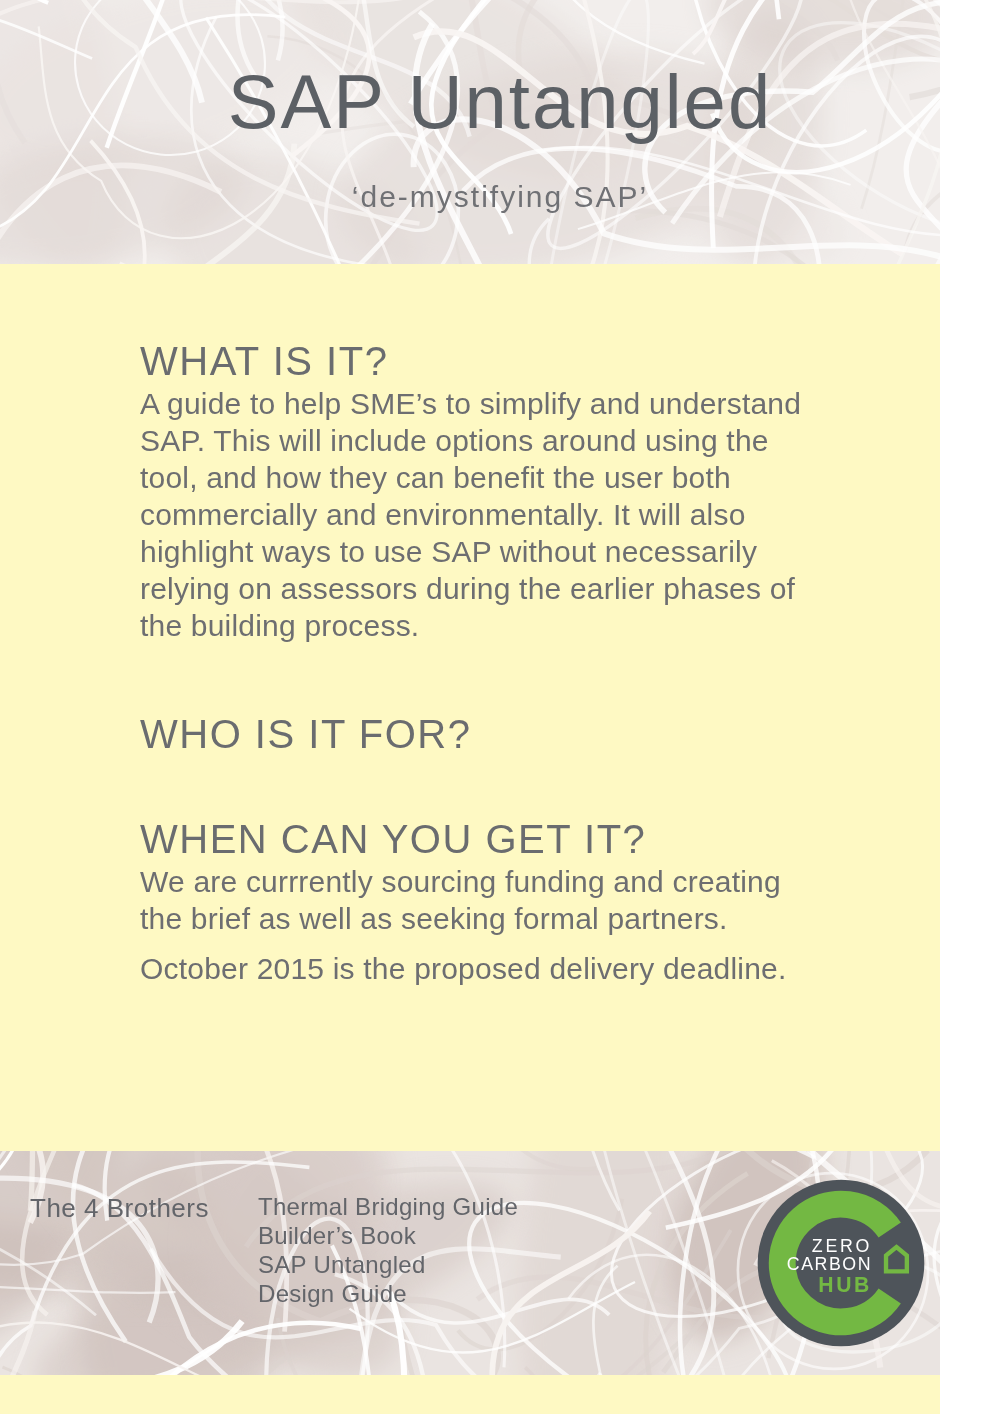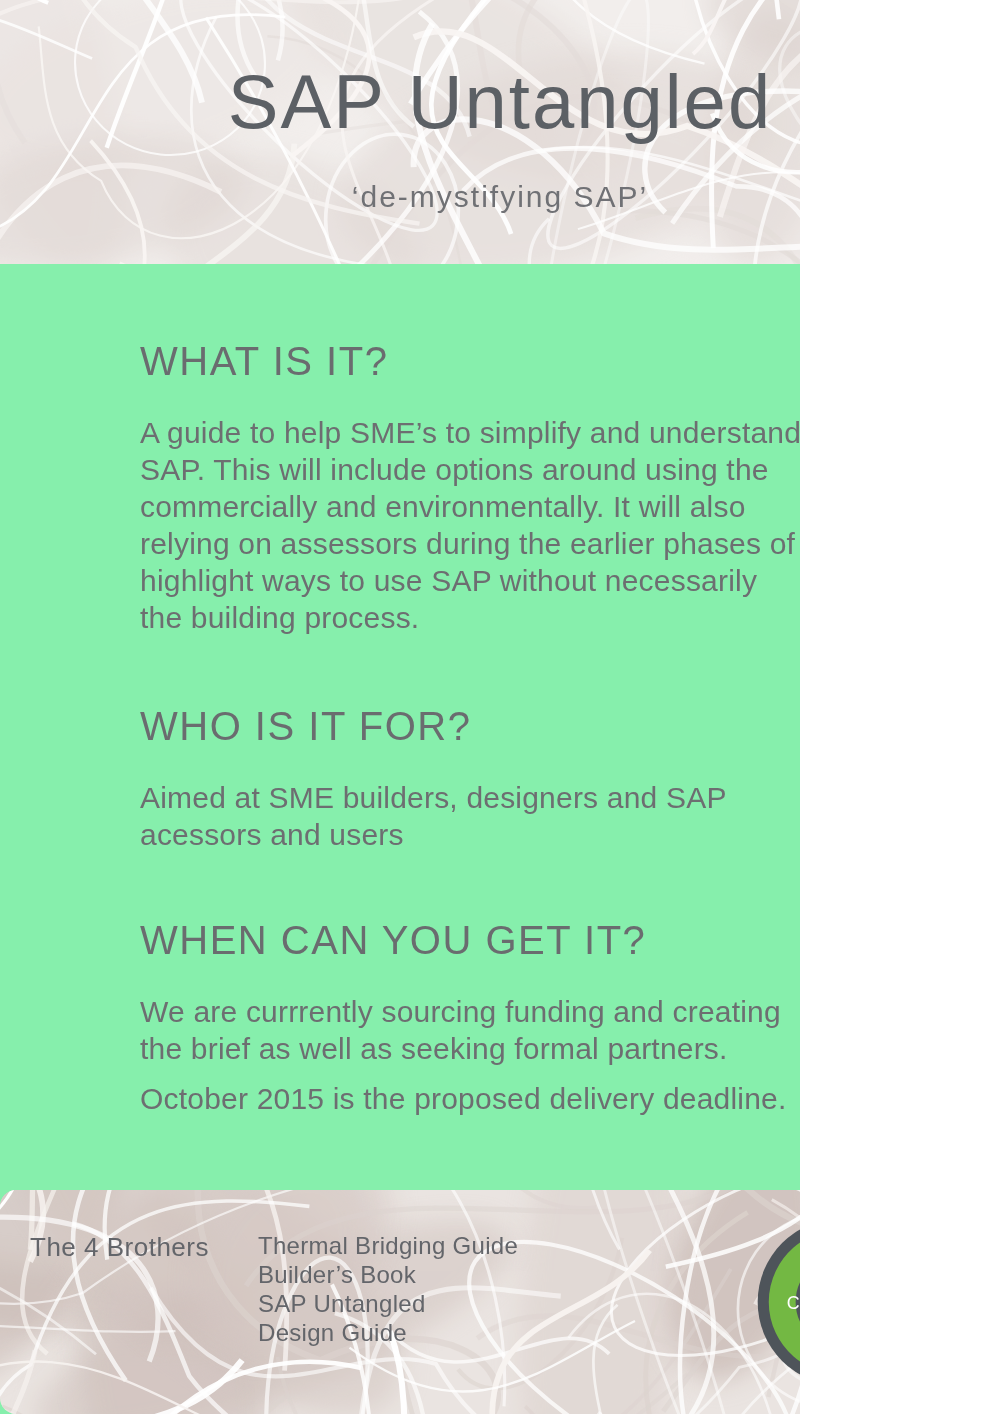--- a/index.html
+++ b/index.html
@@ -1,18 +1,18 @@
 <!DOCTYPE html>
 <html><head>
 <meta charset="utf-8">
 <style>
   html,body{margin:0;padding:0;background:#ffffff;}
   .page{
-    position:relative;width:800px;height:1414px;overflow:hidden;
-    background:#86efac;font-family:"Liberation Sans", sans-serif;
+    position:relative;width:940px;height:1414px;overflow:hidden;
+    background:#fef9c3;font-family:"Liberation Sans", sans-serif;
   }
 
   
   .hero{position:absolute;top:0;left:0;width:1000px;height:264px;overflow:hidden;}
   .hero svg.tex{position:absolute;top:0;left:0;}
   .hero-title{
     position:absolute;top:64px;left:0;width:1000px;text-align:center;
     font-size:76px;line-height:76px;font-weight:400;letter-spacing:2px;
     color:#5c6065;z-index:2;
   }
@@ -21,32 +21,32 @@
     font-size:30px;line-height:34px;font-weight:400;letter-spacing:2px;
     color:#707175;z-index:2;
   }
 
   
   .content{position:absolute;top:264px;left:140px;width:740px;}
   .block h2{
     margin:0;font-size:40px;font-weight:400;letter-spacing:1.5px;
     color:#6a6c6f;line-height:35px;
   }
-  .block .para{margin-top:35px;}
+  .block .para{margin-top:6px;}
   .block .para.gap-before{margin-top:13px;}
   .pline{
     font-size:30px;line-height:37px;color:#6d6e71;white-space:nowrap;
     letter-spacing:0.2px;
   }
   .b1{margin-top:80px;}
   .b2{margin-top:73px;}
   .b3{margin-top:70px;}
 
   
-  .footer{position:absolute;top:1190px;left:0;width:1000px;height:224px;overflow:hidden;border-radius:16px;}
+  .footer{position:absolute;top:1151px;left:0;width:1000px;height:224px;overflow:hidden;}
   .footer svg.tex{position:absolute;top:0;left:0;}
   .footer-org{
     position:absolute;left:30px;top:42px;z-index:2;
     font-size:26px;color:#63656a;letter-spacing:0.5px;white-space:nowrap;
   }
   .footer-pubs{position:absolute;left:258px;top:41px;z-index:2;}
   .pub-line{
     font-size:24px;line-height:29px;color:#63656a;letter-spacing:0.3px;white-space:nowrap;
   }
   .zch-logo{position:absolute;left:757px;top:28px;width:168px;height:168px;z-index:2;}
@@ -167,33 +167,30 @@
     <div class="hero-subtitle">‘de-mystifying SAP’</div>
   </div>
 
   <div class="content">
 
     <section class="block b1">
       <h2>WHAT IS IT?</h2>
       <div class="para">
         <div class="pline">A guide to help SME’s to simplify and understand</div>
         <div class="pline">SAP. This will include options around using the</div>
+        <div class="pline">tool, and how they can benefit the user both</div>
         <div class="pline">commercially and environmentally. It will also</div>
+        <div class="pline">highlight ways to use SAP without necessarily</div>
         <div class="pline">relying on assessors during the earlier phases of</div>
-        <div class="pline">highlight ways to use SAP without necessarily</div>
         <div class="pline">the building process.</div>
       </div>
     </section>
 
     <section class="block b2">
       <h2>WHO IS IT FOR?</h2>
-      <div class="para">
-        <div class="pline">Aimed at SME builders, designers and SAP</div>
-        <div class="pline">acessors and users</div>
-      </div>
     </section>
 
     <section class="block b3">
       <h2>WHEN CAN YOU GET IT?</h2>
       <div class="para">
         <div class="pline">We are currrently sourcing funding and creating</div>
         <div class="pline">the brief as well as seeking formal partners.</div>
       </div>
       <div class="para gap-before">
         <div class="pline">October 2015 is the proposed delivery deadline.</div>

